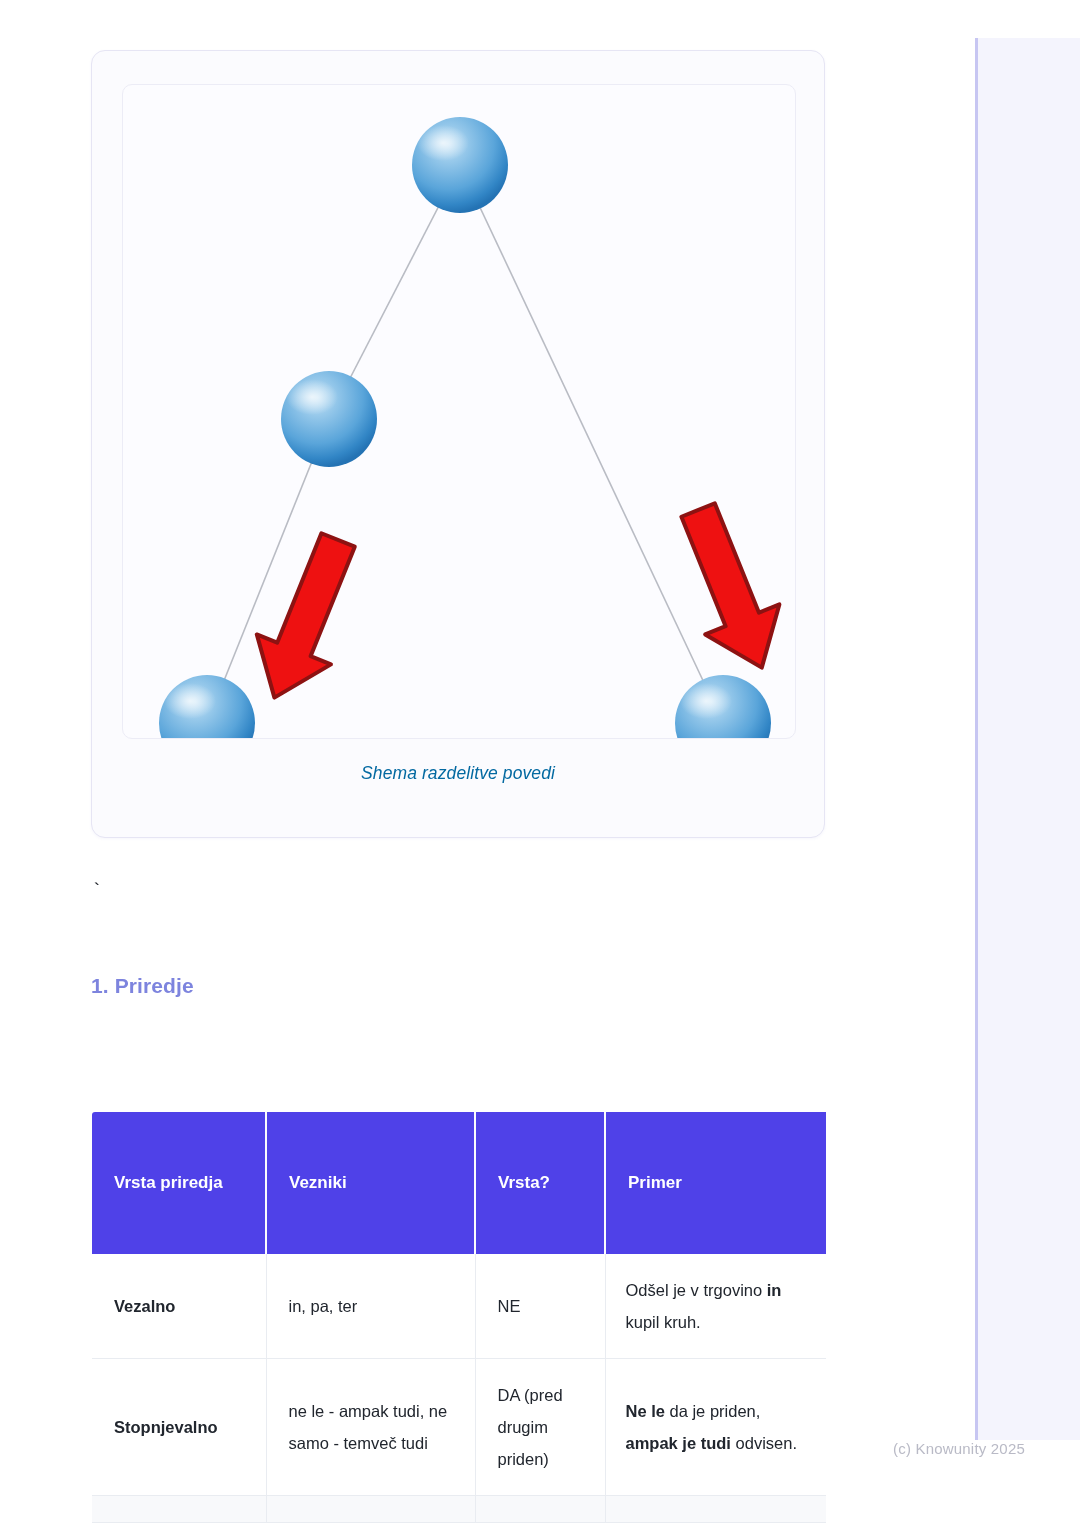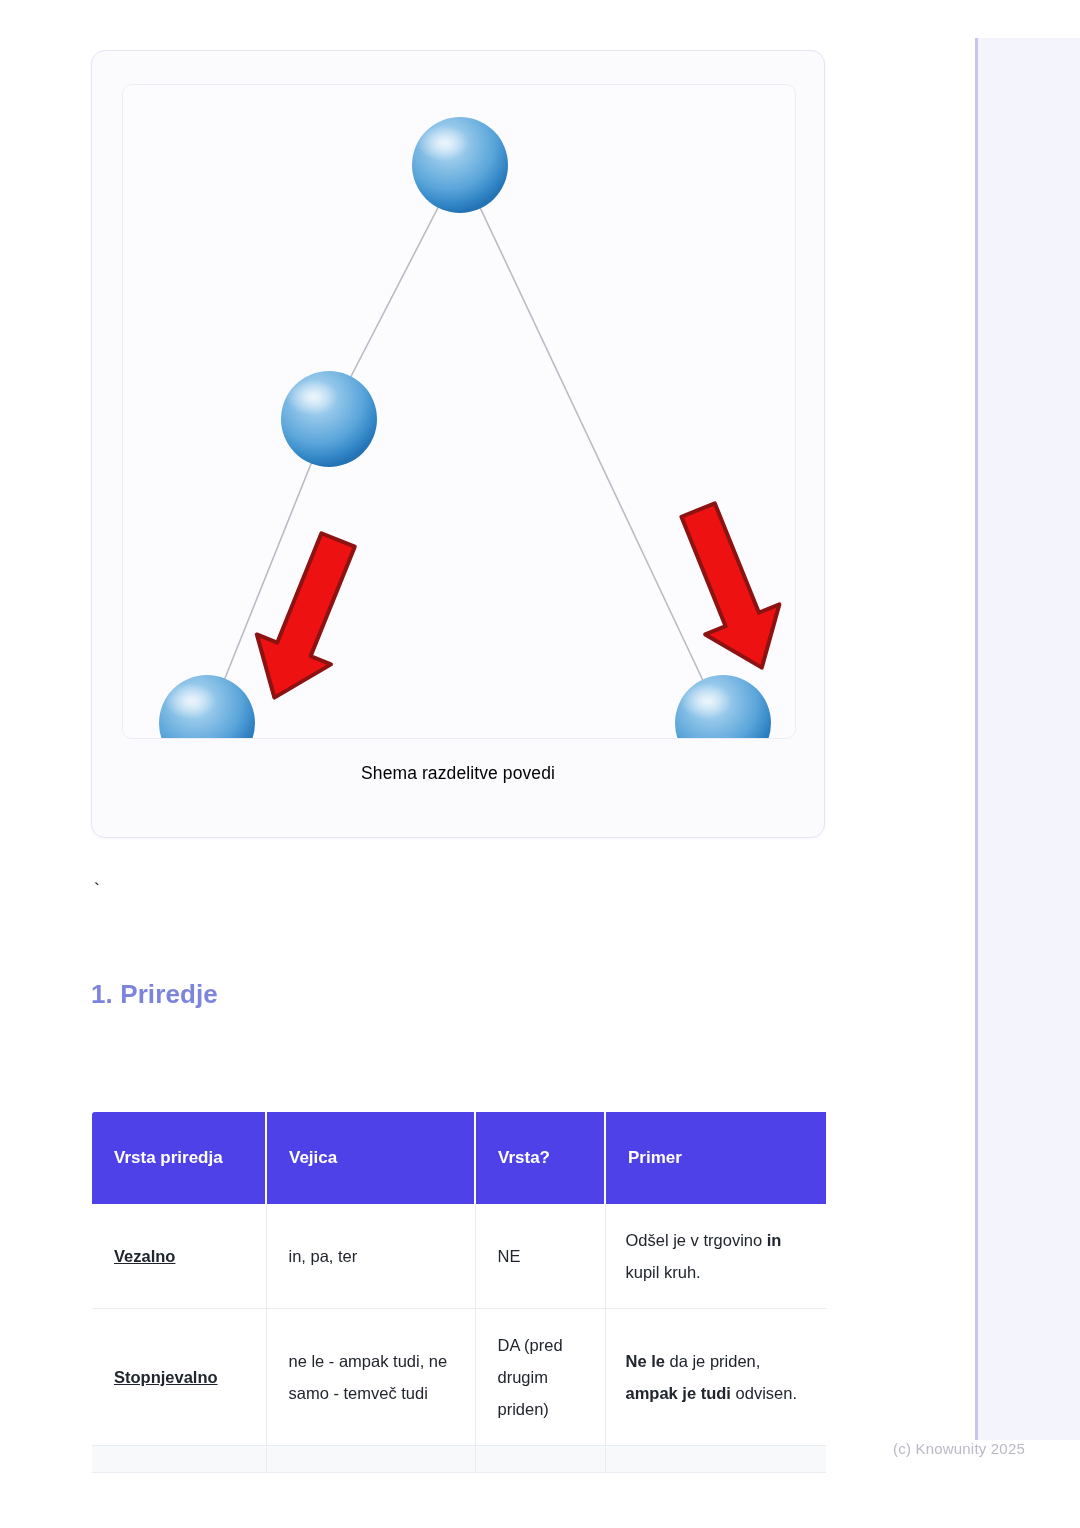--- a/index.html
+++ b/index.html
@@ -62,42 +62,43 @@
     border-radius: 10px;
     overflow: hidden;
   }
   #figure-svg { display: block; width: 674px; height: 655px; }
   #figure-caption {
     position: absolute;
     left: 0;
     right: 0;
     top: 712px;
     text-align: center;
+    font-style: italic;
     font-size: 17.5px;
-    color: #000000;
+    color: #0369a1;
     letter-spacing: .1px;
   }
 
   
   #tick-mark {
     position: absolute;
     left: 91px;
     top: 882px;
     font-size: 19px;
     color: #20242b;
     font-family: "Liberation Mono", monospace;
     line-height: 1;
   }
 
   
   #section-heading {
     position: absolute;
     left: 91px;
     top: 957px;
-    font-size: 26px;
+    font-size: 21px;
     font-weight: 700;
     color: #7d84de;
     letter-spacing: .1px;
   }
 
   
   #body-paragraph {
     position: absolute;
     left: 91px;
     top: 1008px;
@@ -123,41 +124,41 @@
   #priredje-table col.c1 { width: 209px; }
   #priredje-table col.c2 { width: 130px; }
   #priredje-table col.c3 { width: 221px; }
 
   #priredje-table thead th {
     background: #4f41e8;
     color: #ffffff;
     font-weight: 700;
     font-size: 17px;
     text-align: left;
-    padding: 9px 22px;
+    padding: 34px 22px;
     vertical-align: middle;
     border-right: 2px solid #fbfbfe;
     line-height: 30px;
     height: 74px;
   }
   #priredje-table thead th:last-child { border-right: none; }
   #priredje-table thead tr th:first-child { border-top-left-radius: 3px; }
 
   #priredje-table tbody td {
     padding: 20px 22px;
     vertical-align: middle;
     border-right: 1px solid #e9ecf1;
     border-bottom: 1px solid #e9ecf1;
     line-height: 32px;
     color: #21262e;
   }
   #priredje-table tbody td:last-child { border-right: none; padding-left: 20px; }
   #priredje-table tbody tr { background: #ffffff; }
   #priredje-table td b { font-weight: 700; }
-  #priredje-table td.col-type { font-weight: 700; text-decoration: underline; }
+  #priredje-table td.col-type { font-weight: 700; }
   #priredje-table tbody tr.row-partial td {
     height: 26px;
     padding: 0;
     background: #f8f9fb;
     border-bottom: 1px solid #e9ecf1;
   }
 
   
   #watermark {
     position: absolute;
@@ -237,21 +238,21 @@
   <table id="priredje-table">
     <colgroup>
       <col class="c0">
         <col class="c1">
         <col class="c2">
         <col class="c3">
     </colgroup>
     <thead>
       <tr>
         <th>Vrsta priredja</th>
-        <th>Vejica</th>
+        <th>Vezniki</th>
         <th>Vrsta?</th>
         <th>Primer</th>
       </tr>
     </thead>
     <tbody>
       <tr>
         <td class="col-type">Vezalno</td>
         <td>in, pa, ter</td>
         <td>NE</td>
         <td><span>Odšel je v trgovino </span><b>in</b><span> kupil kruh.</span></td>

